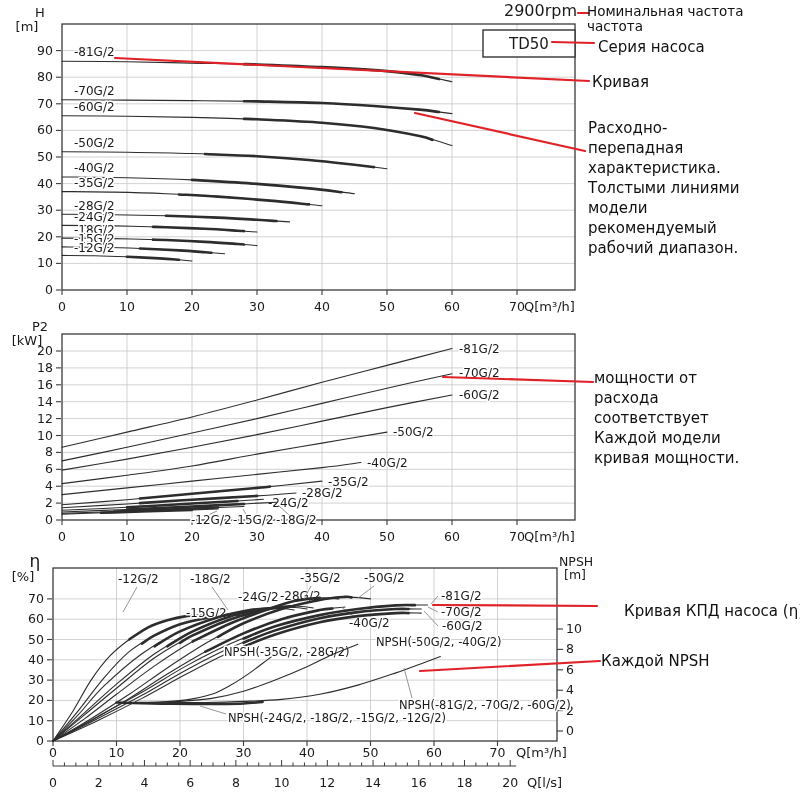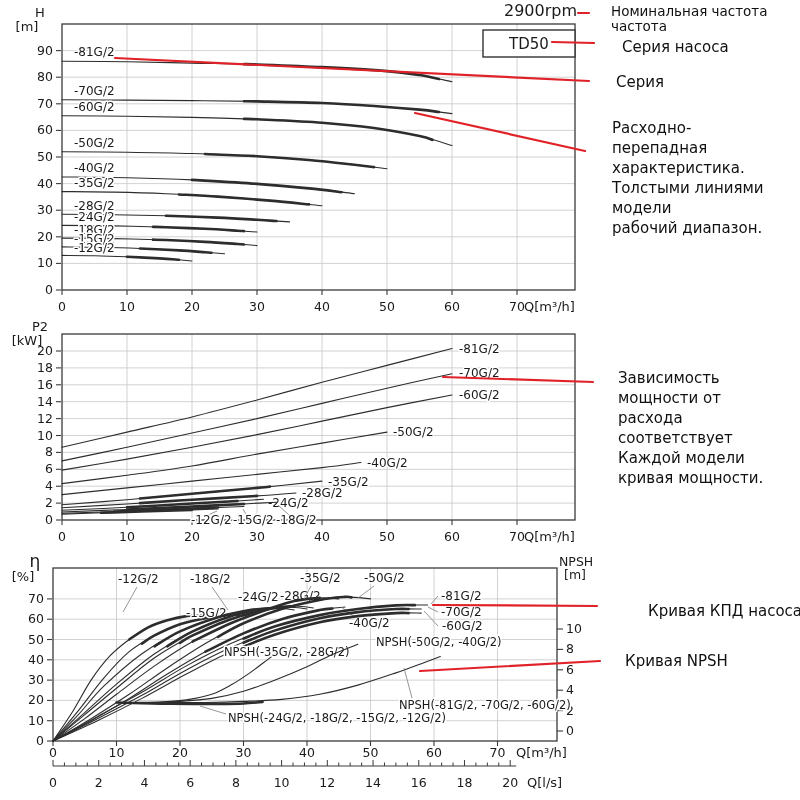--- a/index.html
+++ b/index.html
@@ -1,20 +1,20 @@
 <!DOCTYPE html>
 <html><head>
 <meta charset="utf-8">
 <style>
   html,body{margin:0;padding:0;background:#fff;}
   body{width:800px;height:800px;position:relative;overflow:hidden;
        font-family:"DejaVu Sans","Liberation Sans",sans-serif;}
   #stage{position:absolute;left:0;top:0;width:800px;height:800px;}
   #fig{position:absolute;left:0;top:0;}
-  .ann{position:absolute;font-size:15px;line-height:20px;color:#111;white-space:nowrap;margin-left:24px;}
+  .ann{position:absolute;font-size:15px;line-height:20px;color:#111;white-space:nowrap;}
 </style>
 </head>
 <body>
 
 <div id="stage">
   <svg id="fig" width="800" height="800">
       <g>
         <line x1="127" y1="24" x2="127" y2="290" stroke="#c6c6c6" stroke-width="0.8"></line>
         <line x1="192" y1="24" x2="192" y2="290" stroke="#c6c6c6" stroke-width="0.8"></line>
         <line x1="257" y1="24" x2="257" y2="290" stroke="#c6c6c6" stroke-width="0.8"></line>
@@ -384,38 +384,38 @@
 
   <div>
     <div class="ann" style="left:587px;top:4px;font-size:13.5px;line-height:15px">
       <div>Номинальная частота</div>
       <div>частота</div>
     </div>
     <div class="ann" style="left:598px;top:37px">
       <div>Серия насоса</div>
     </div>
     <div class="ann" style="left:592px;top:72px">
-      <div>Серия</div>
+      <div>Кривая</div>
     </div>
     <div class="ann" style="left:588px;top:118px">
       <div>Расходно-</div>
       <div>перепадная</div>
       <div>характеристика.</div>
       <div>Толстыми линиями</div>
       <div>модели</div>
+      <div>рекомендуемый</div>
       <div>рабочий диапазон.</div>
     </div>
     <div class="ann" style="left:594px;top:368px">
-      <div>Зависимость</div>
       <div>мощности от</div>
       <div>расхода</div>
       <div>соответствует</div>
       <div>Каждой модели</div>
       <div>кривая мощности.</div>
     </div>
     <div class="ann" style="left:624px;top:601px">
       <div>Кривая КПД насоса (η)</div>
     </div>
     <div class="ann" style="left:601px;top:651px">
-      <div>Кривая NPSH</div>
+      <div>Каждой NPSH</div>
     </div>
   </div>
 </div>
 
 </body></html>

